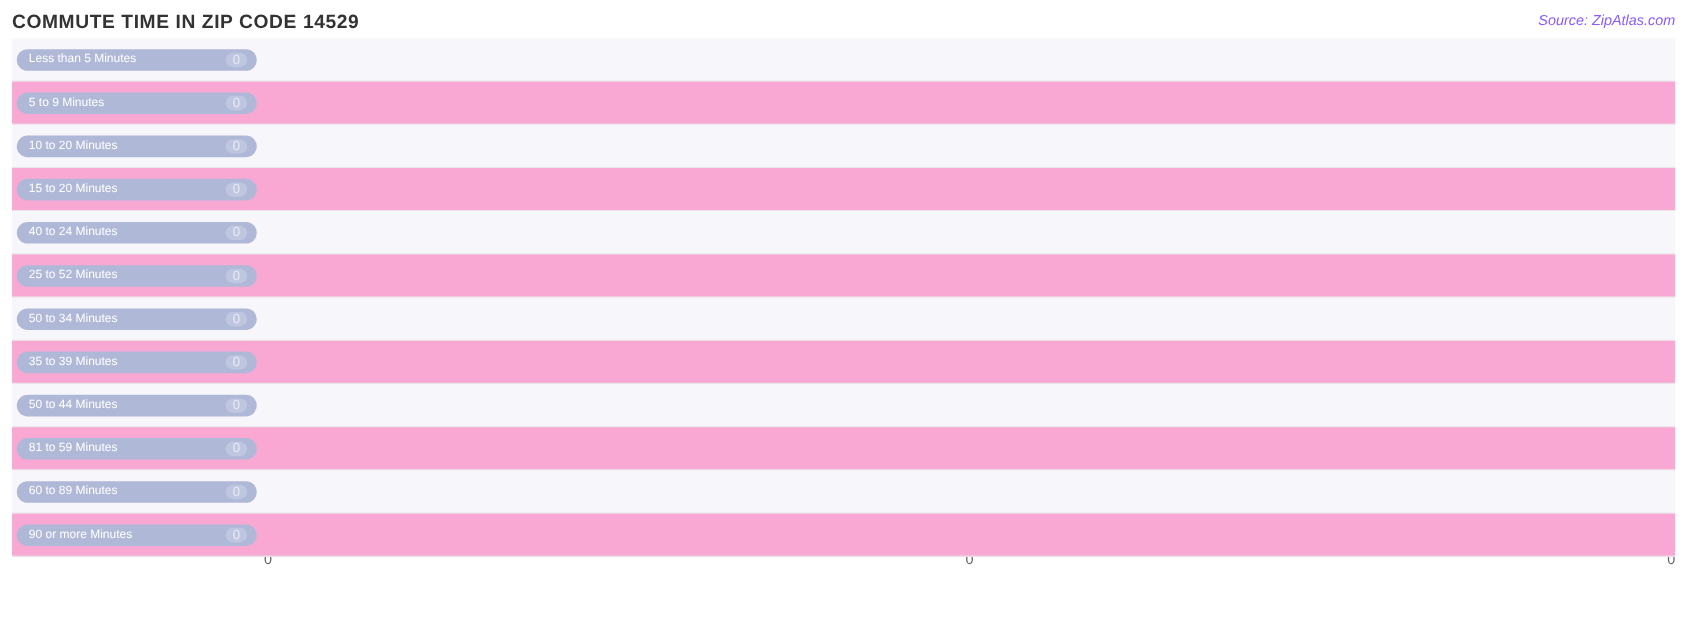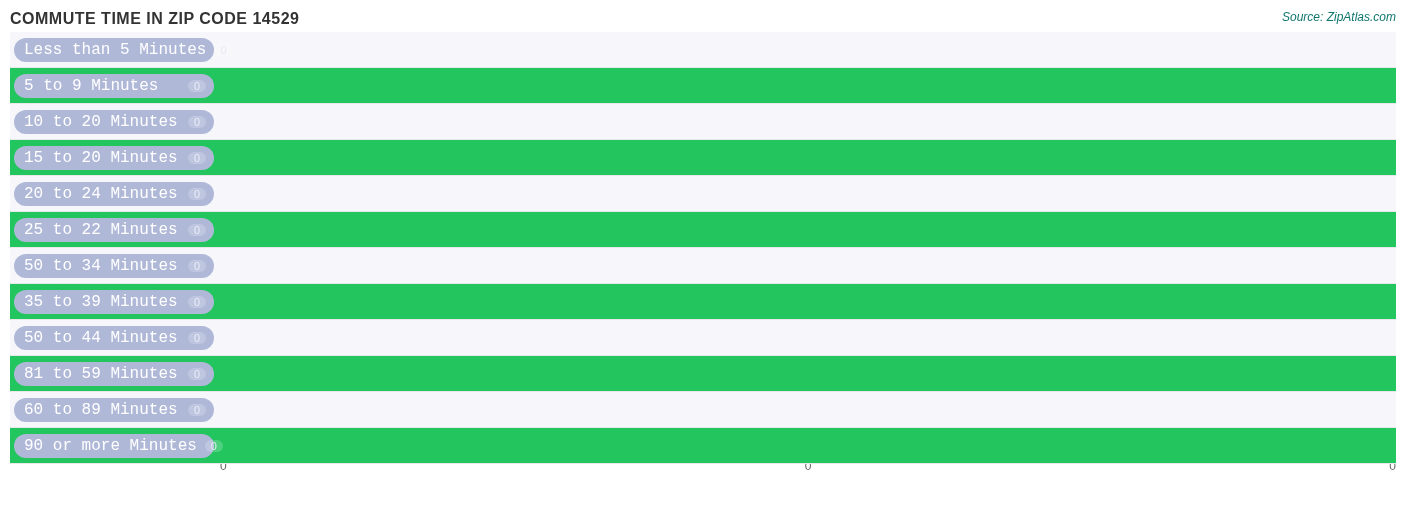--- a/index.html
+++ b/index.html
@@ -21,62 +21,61 @@
       font-weight: bold;
       color: #333;
       margin-bottom: 4px;
       letter-spacing: 0.5px;
     }
     .source-label {
       position: absolute;
       top: 10px;
       right: 10px;
       font-size: 12px;
-      color: #0f766e;
+      color: #8b5cf6;
       font-style: italic;
     }
     .chart-area {
       position: relative;
       width: 100%;
       height: calc(100% - 30px);
     }
     .bars-section {
       position: relative;
       width: 100%;
       height: calc(100% - 20px);
       border-bottom: 1px solid #ccc;
     }
     .bar-row {
       display: flex;
       align-items: center;
       height: 36px;
       border-bottom: 1px solid #e8e8e8;
-      background: #22c55e;
+      background: #f9a8d4;
     }
     .bar-row:nth-child(odd) {
       background: #f7f7fb;
     }
     .bar-label-pill {
       display: flex;
       align-items: center;
       background: #b0b8d8;
       border-radius: 12px;
       padding: 3px 8px 3px 10px;
       min-width: 200px;
       max-width: 200px;
       margin-left: 4px;
       justify-content: space-between;
       flex-shrink: 0;
     }
     .bar-label-text {
-      font-size: 16px;
+      font-size: 10px;
       color: #fff;
       font-weight: 500;
       white-space: nowrap;
-      font-family: Liberation Mono, monospace;
     }
     .bar-label-value {
       font-size: 11px;
       color: #e8eaf6;
       margin-left: 8px;
       background: rgba(255,255,255,0.2);
       border-radius: 8px;
       padding: 0 5px;
       min-width: 18px;
       text-align: center;
@@ -144,30 +143,30 @@
           <div class="bar-label-pill">
             <span class="bar-label-text">15 to 20 Minutes</span>
             <span class="bar-label-value">0</span>
           </div>
           <div class="bar-track">
             <div class="bar-fill" style="width: 0px;"></div>
           </div>
         </div>
         <div class="bar-row">
           <div class="bar-label-pill">
-            <span class="bar-label-text">20 to 24 Minutes</span>
-            <span class="bar-label-value">0</span>
-          </div>
-          <div class="bar-track">
-            <div class="bar-fill" style="width: 0px;"></div>
-          </div>
-        </div>
-        <div class="bar-row">
-          <div class="bar-label-pill">
-            <span class="bar-label-text">25 to 22 Minutes</span>
+            <span class="bar-label-text">40 to 24 Minutes</span>
+            <span class="bar-label-value">0</span>
+          </div>
+          <div class="bar-track">
+            <div class="bar-fill" style="width: 0px;"></div>
+          </div>
+        </div>
+        <div class="bar-row">
+          <div class="bar-label-pill">
+            <span class="bar-label-text">25 to 52 Minutes</span>
             <span class="bar-label-value">0</span>
           </div>
           <div class="bar-track">
             <div class="bar-fill" style="width: 0px;"></div>
           </div>
         </div>
         <div class="bar-row">
           <div class="bar-label-pill">
             <span class="bar-label-text">50 to 34 Minutes</span>
             <span class="bar-label-value">0</span>

